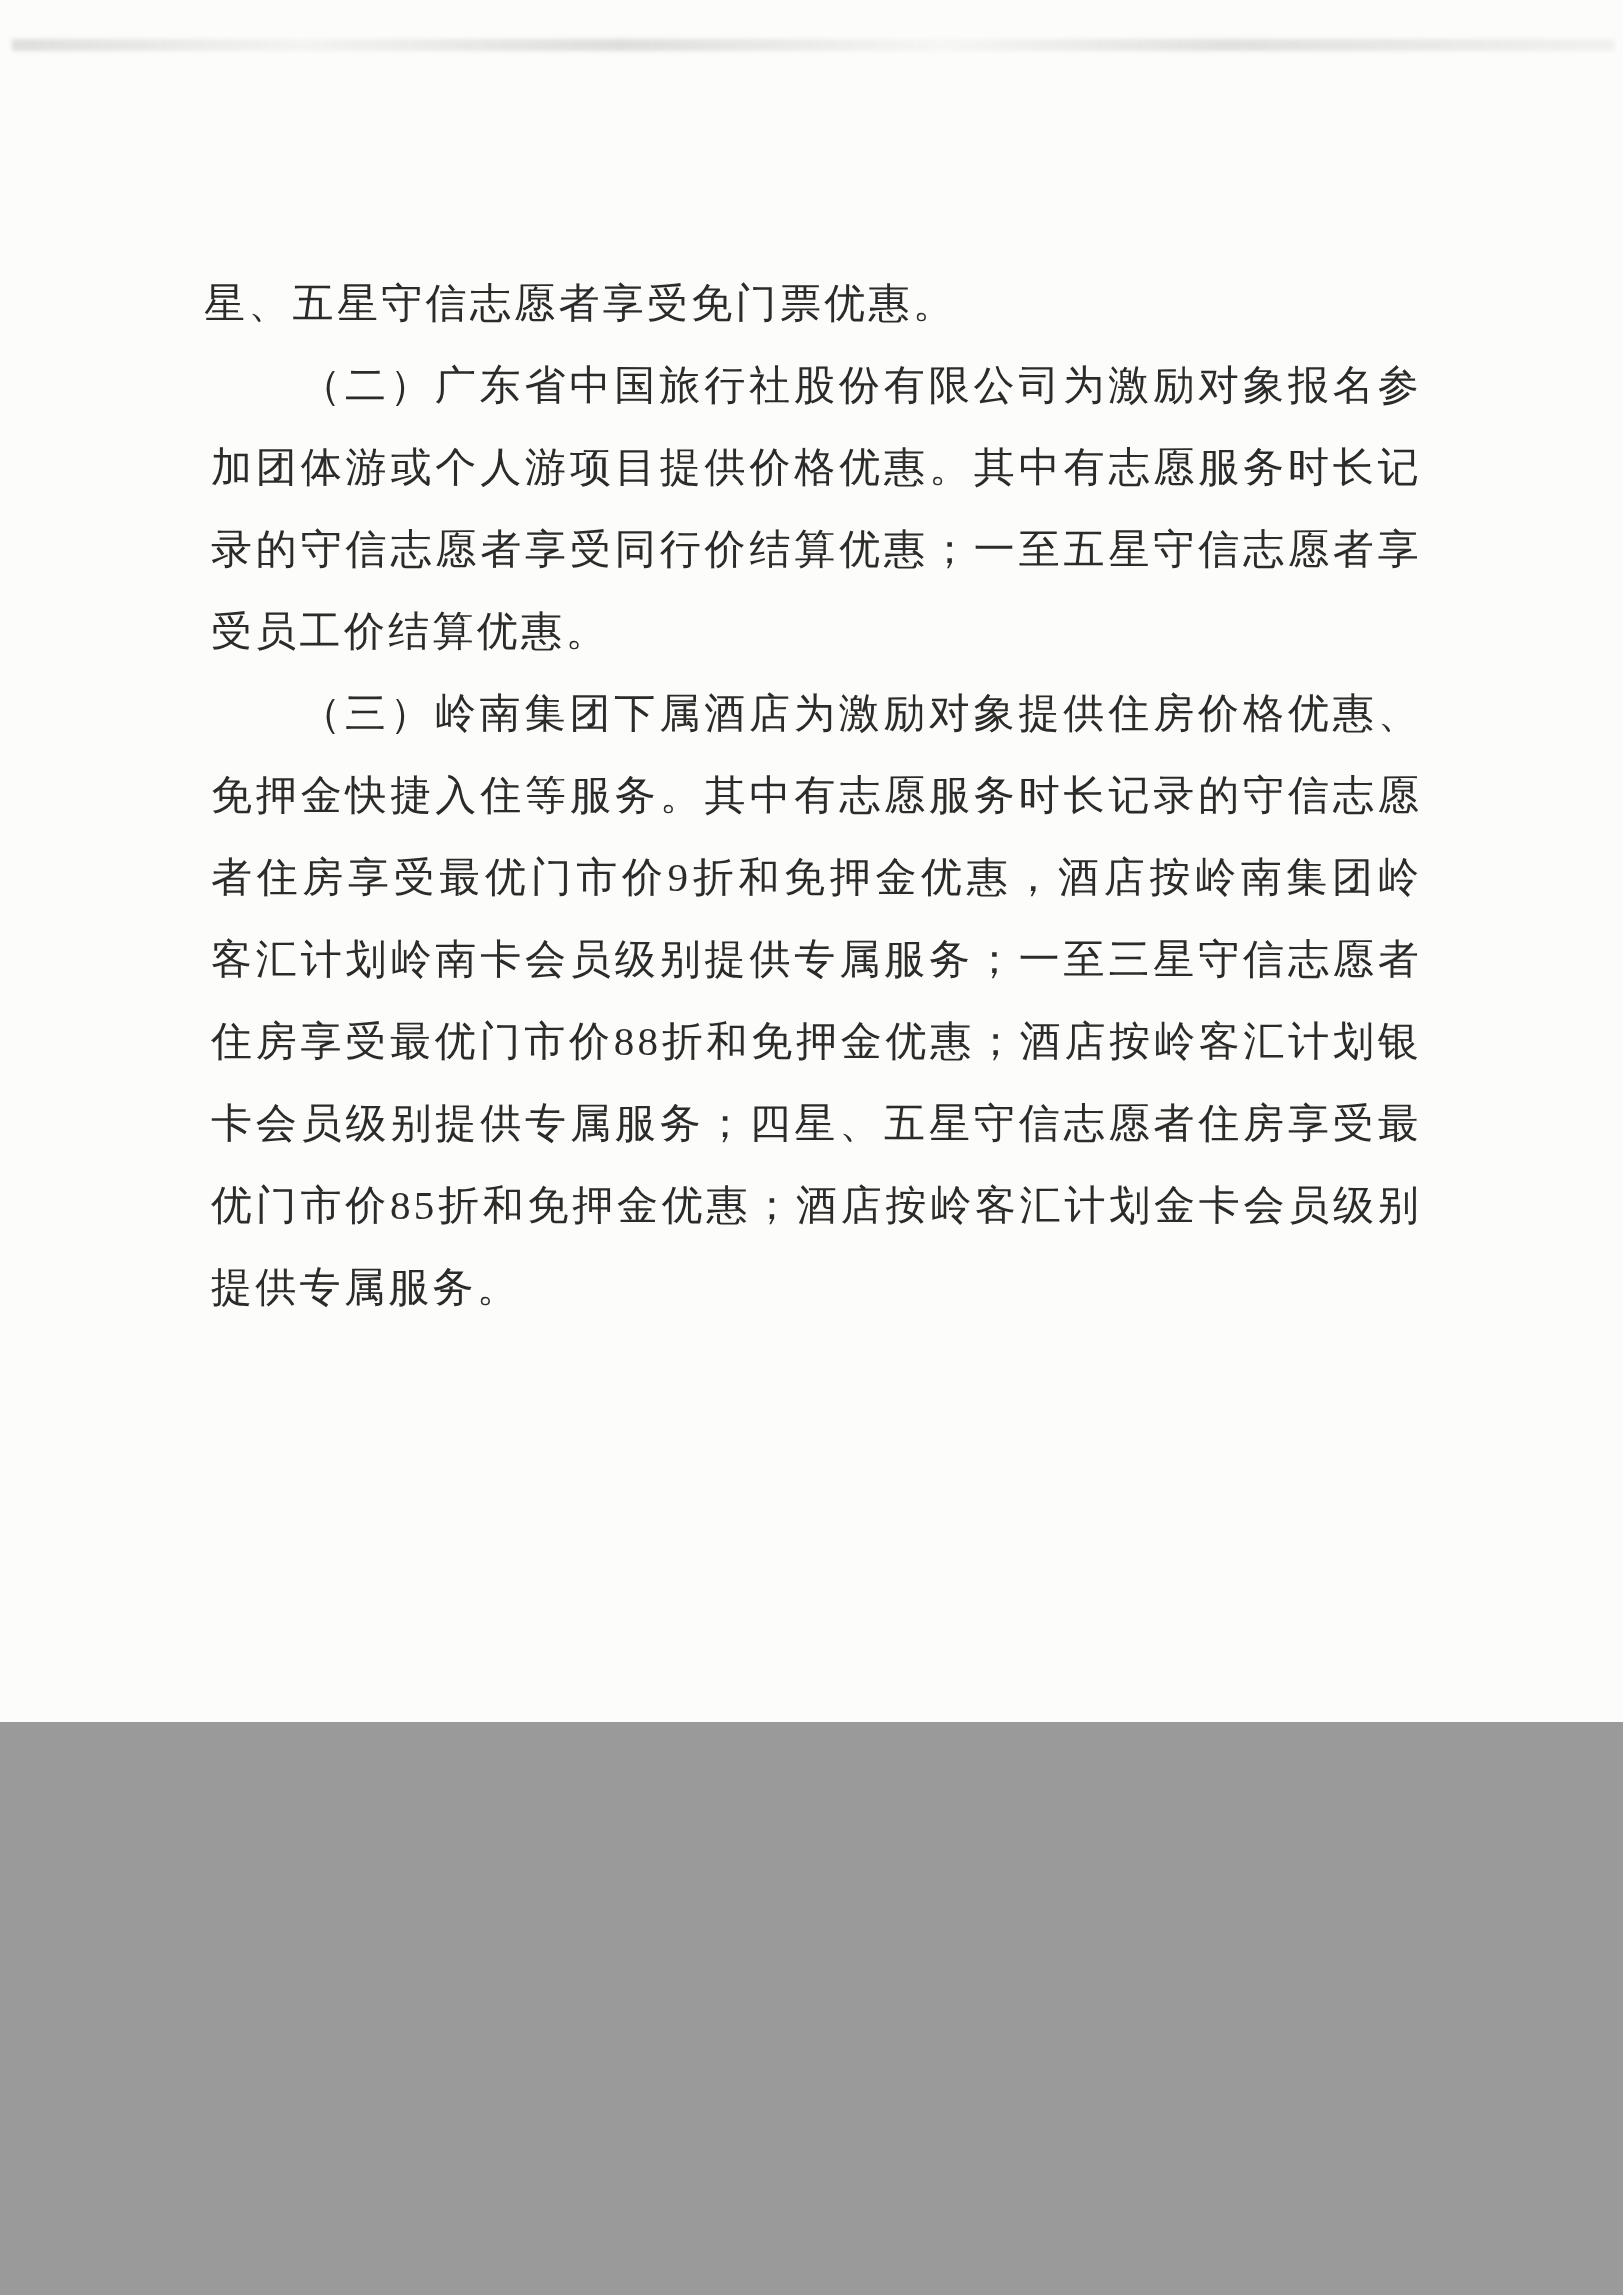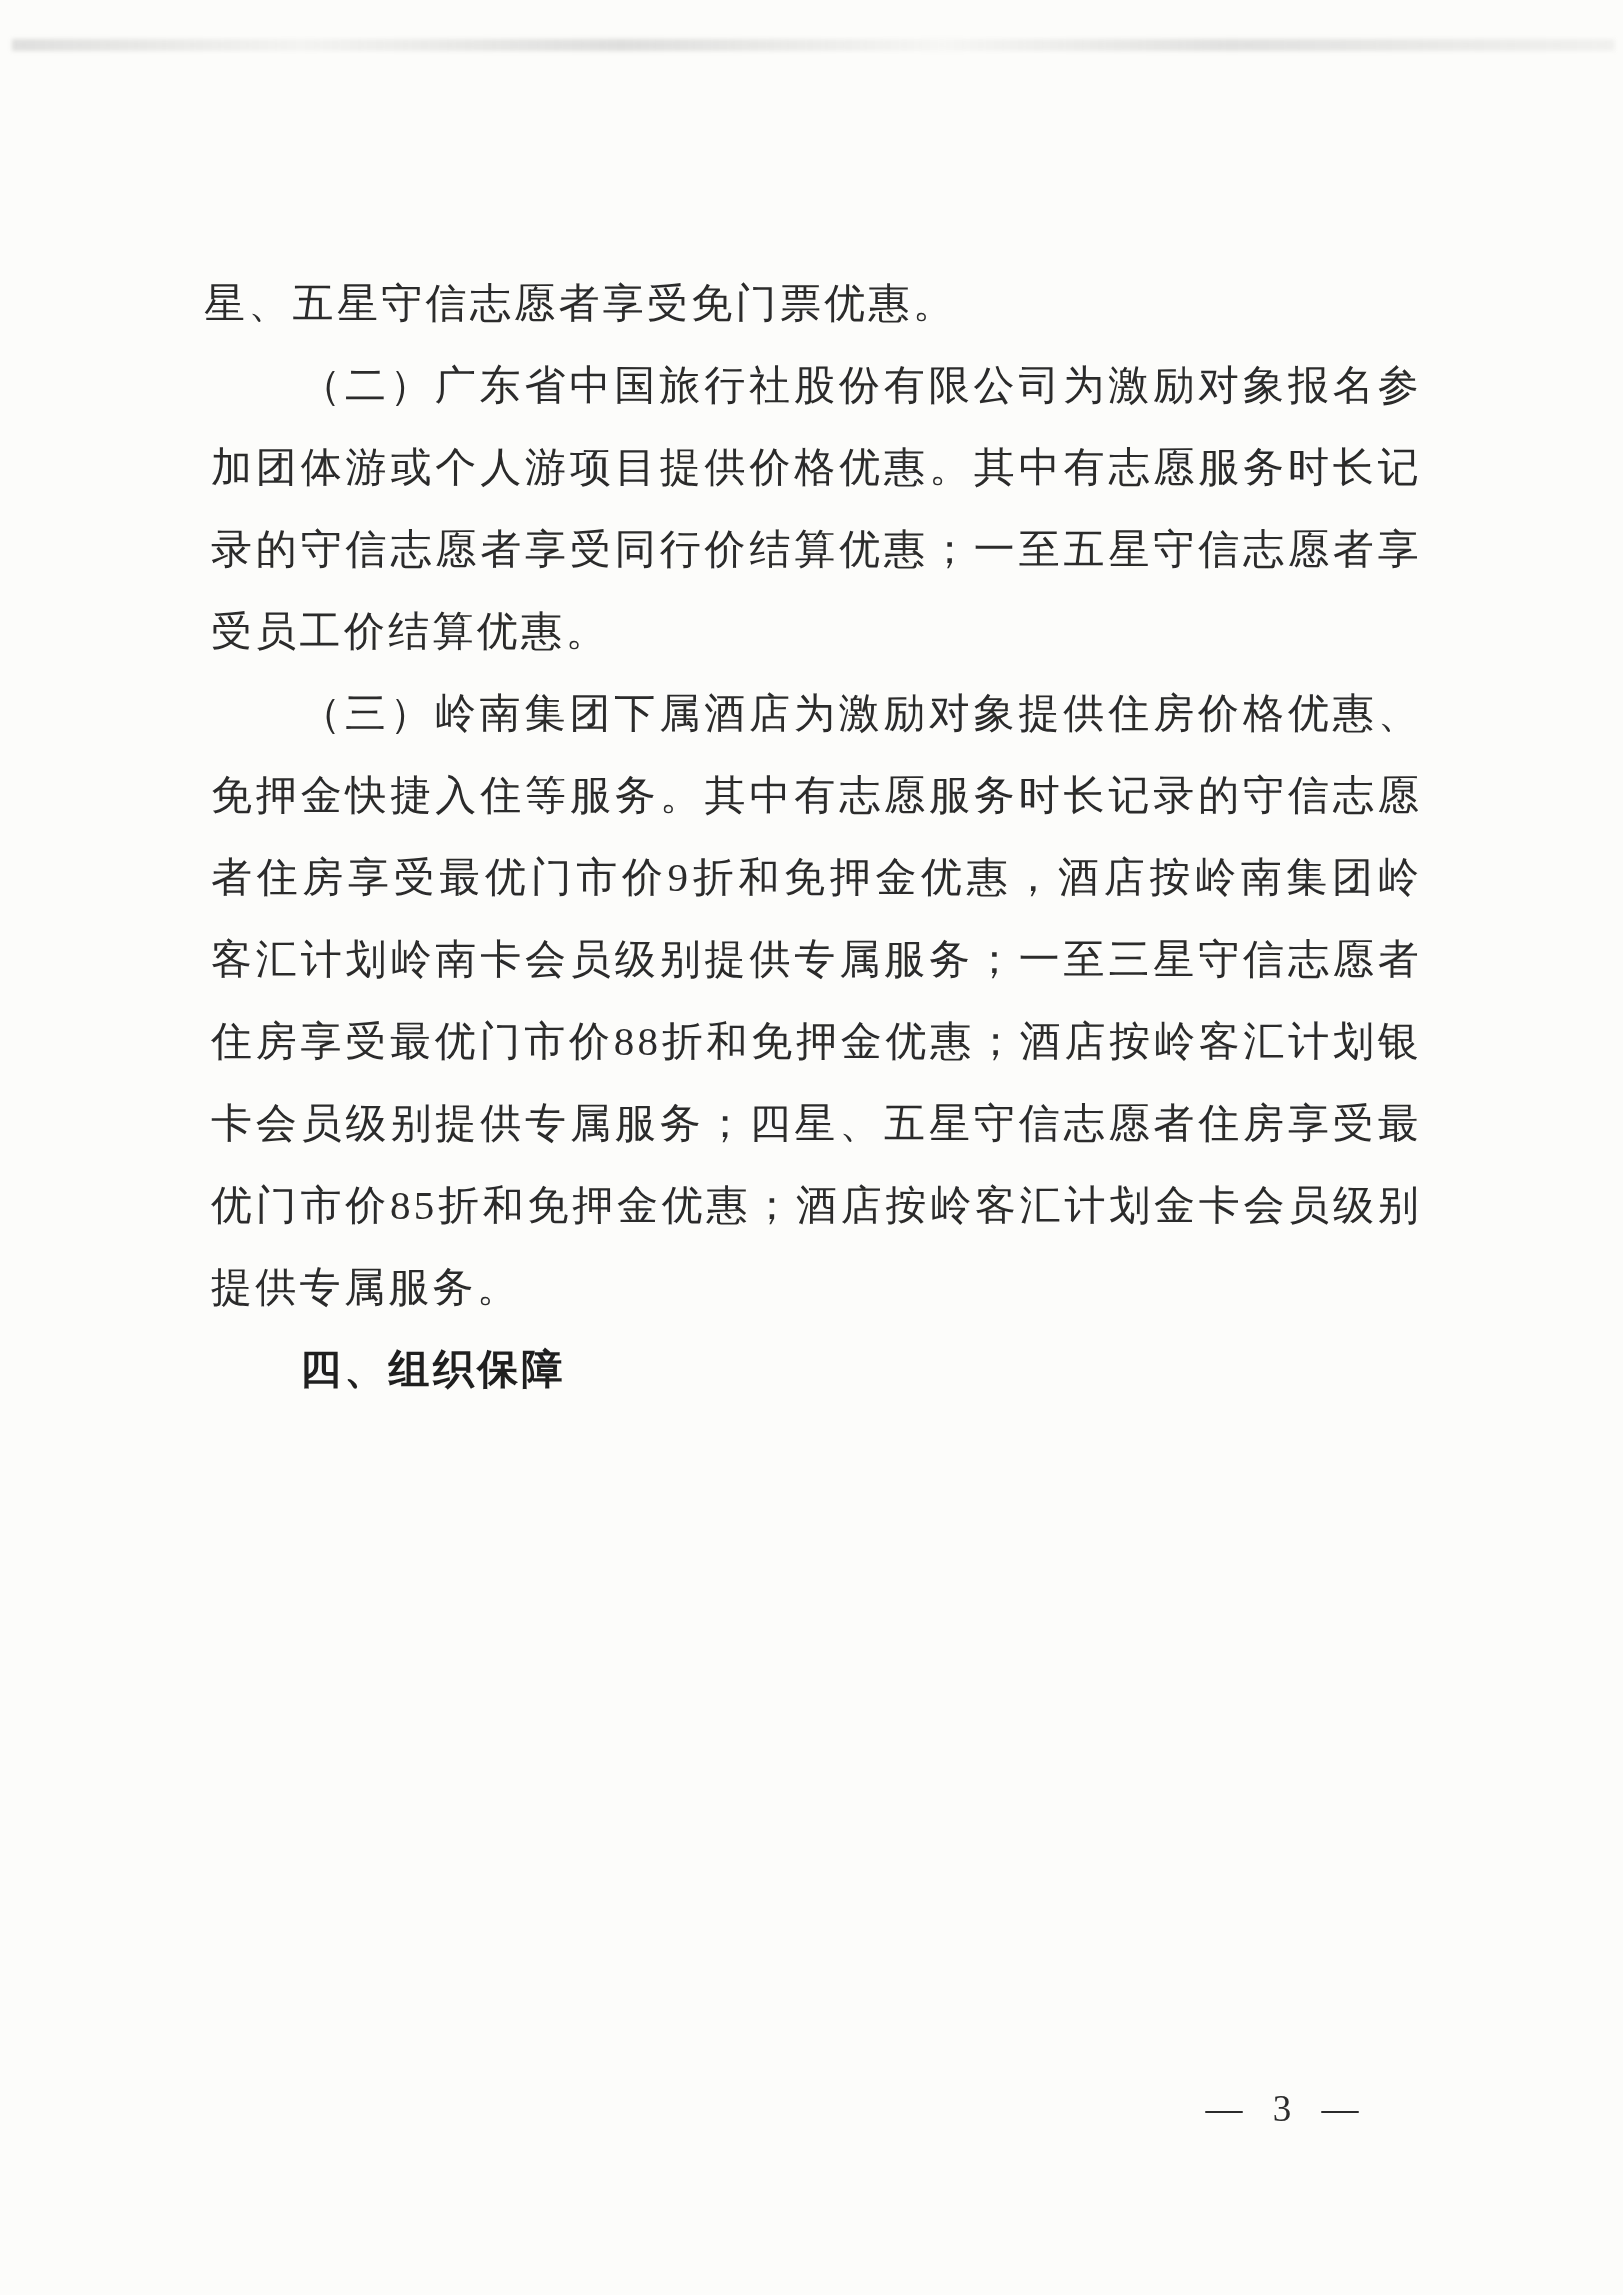--- a/index.html
+++ b/index.html
@@ -1,19 +1,19 @@
 <!DOCTYPE html>
 <html style="font-size:10.5px"><head>
 <meta charset="utf-8">
 <style>
   html,body{margin:0;padding:0;background:#9a9a9a;}
   .page{
     position:relative;
     width:1623px;
-    height:2295px;
+    height:1722px;
     margin:0 auto;
     background:#fcfcfa;
     overflow:hidden;
     font-family:"Liberation Serif","DejaVu Serif",serif;
     color:#2b2b2b;
   }
   .scan-artifact{
     position:absolute;
     top:39px;left:11.8px;right:7.8px;height:11.8px;
     background:linear-gradient(90deg,
@@ -60,19 +60,18 @@
 <body>
 
 <div class="page">
 
   <div class="scan-artifact"></div>
 
   <div class="text-block">
     <p class="line">星、五星守信志愿者享受免门票优惠。</p>
     <p class="line indent">（二）广东省中国旅行社股份有限公司为激励对象报名参加团体游或个人游项目提供价格优惠。其中有志愿服务时长记录的守信志愿者享受同行价结算优惠；一至五星守信志愿者享受员工价结算优惠。</p>
     <p class="line indent">（三）岭南集团下属酒店为激励对象提供住房价格优惠、免押金快捷入住等服务。其中有志愿服务时长记录的守信志愿者住房享受最优门市价9折和免押金优惠，酒店按岭南集团岭客汇计划岭南卡会员级别提供专属服务；一至三星守信志愿者住房享受最优门市价88折和免押金优惠；酒店按岭客汇计划银卡会员级别提供专属服务；四星、五星守信志愿者住房享受最优门市价85折和免押金优惠；酒店按岭客汇计划金卡会员级别提供专属服务。</p>
-    <p class="line indent heading">四、组织保障</p>
   </div>
 
   <div class="page-number">— 3 —</div>
 
 </div>
 
 
 </body></html>

